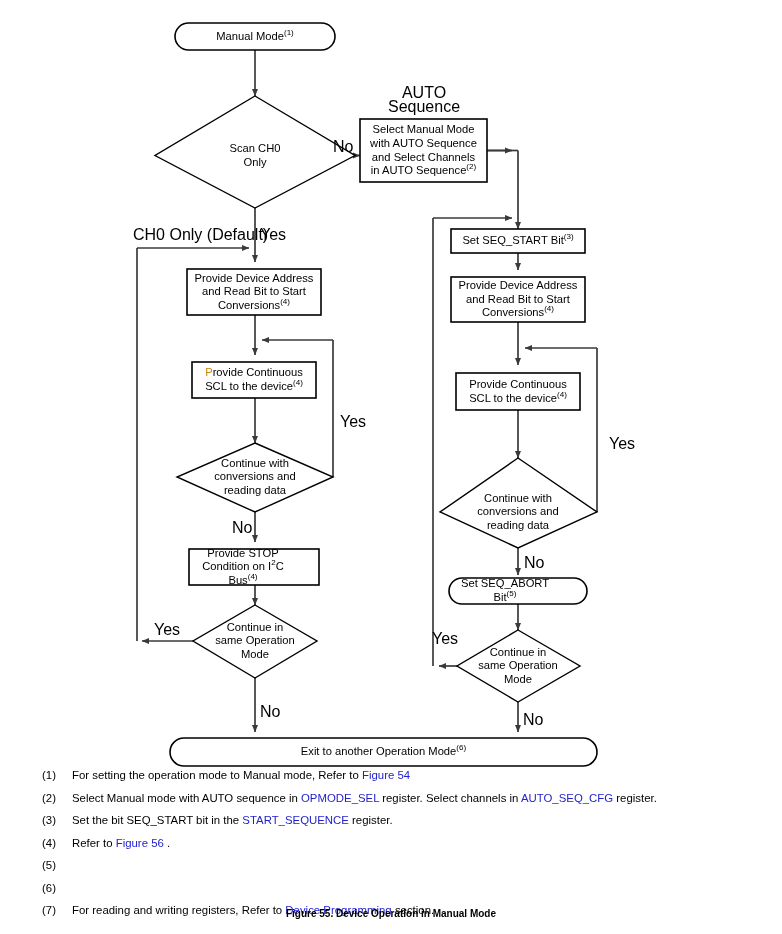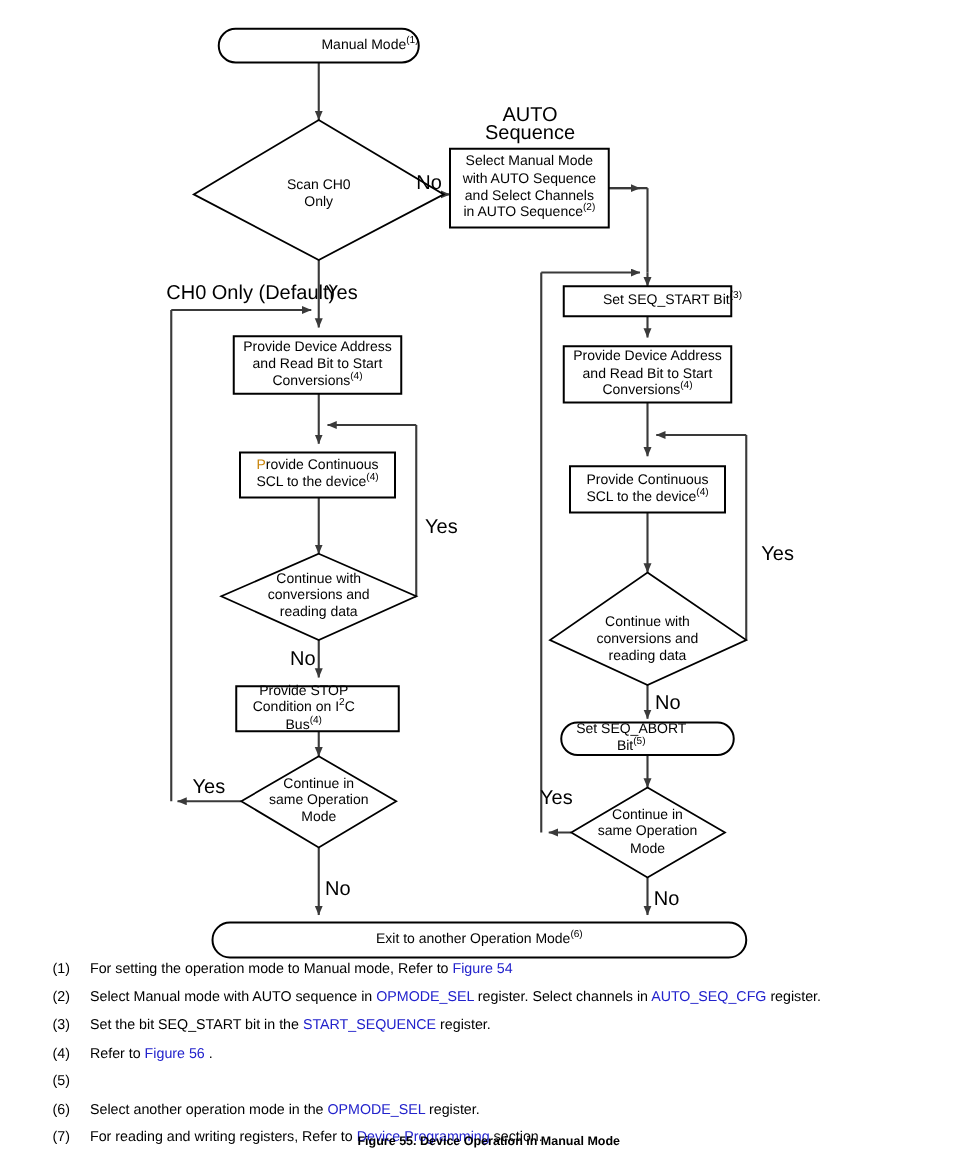--- a/index.html
+++ b/index.html
@@ -199,21 +199,21 @@
       <polygon points="518,458 597,512 518,548 440,512" fill="#fff" stroke="#000" stroke-width="1.4"></polygon>
 
       <rect x="449" y="578" width="138" height="26" rx="13" ry="13" fill="#fff" stroke="#000" stroke-width="1.6"></rect>
 
       <polygon points="518,630 580,666 518,702 457,666" fill="#fff" stroke="#000" stroke-width="1.4"></polygon>
 
       <rect x="170" y="738" width="427" height="28" rx="14" ry="14" fill="#fff" stroke="#000" stroke-width="1.6"></rect>
     </g>
   </svg>
 
-  <div class="node-text" style="left:175px; top:23px; width:160px; height:27px;margin-left:41px;">
+  <div class="node-text" style="left:175px; top:23px; width:160px; height:27px;">
     <span><span>Manual Mode</span><sup>(1)</sup></span>
   </div>
 
   <div class="node-text" style="left:185px; top:136px; width:140px; height:40px;">
     <span>Scan CH0
 Only</span>
   </div>
 
   <div class="free-label" style="left:368px; top:86px; width:112px;"><span>AUTO
 Sequence</span></div>
@@ -246,21 +246,21 @@
     <span>Provide STOP
 Condition on I<sup>2</sup>C Bus<sup>(4)</sup></span>
   </div>
 
   <div class="node-text" style="left:198px; top:620px; width:114px; height:42px;">
     <span>Continue in
 same Operation
 Mode</span>
   </div>
 
-  <div class="node-text" style="left:451px; top:229px; width:134px; height:24px;margin-left:20px;">
+  <div class="node-text" style="left:451px; top:229px; width:134px; height:24px;">
     <span><span>Set SEQ_START Bit</span><sup>(3)</sup></span>
   </div>
 
   <div class="node-text" style="left:449px; top:277px; width:138px; height:45px;">
     <span><span>Provide Device Address
 and Read Bit to Start
 Conversions</span><sup>(4)</sup></span>
   </div>
 
   <div class="node-text" style="left:456px; top:373px; width:124px; height:37px;">
@@ -315,21 +315,20 @@
       </div>
       <div class="note-row">
         <span class="note-num">(4)</span>
         <span class="note-text"><span>Refer to </span><span class="lnk">Figure 56</span><span> .</span></span>
       </div>
       <div class="note-row">
         <span class="note-num">(5)</span>
       </div>
       <div class="note-row">
         <span class="note-num">(6)</span>
-        <span class="note-text"><span>Select another operation mode in the </span><span class="lnk">OPMODE_SEL</span><span> register.</span></span>
       </div>
       <div class="note-row">
         <span class="note-num">(7)</span>
         <span class="note-text"><span>For reading and writing registers, Refer to </span><span class="lnk">Device Programming</span><span> section.</span></span>
       </div>
     </div>
 
   <div class="caption">Figure 55.  Device Operation in Manual Mode</div>
 
 </div>

